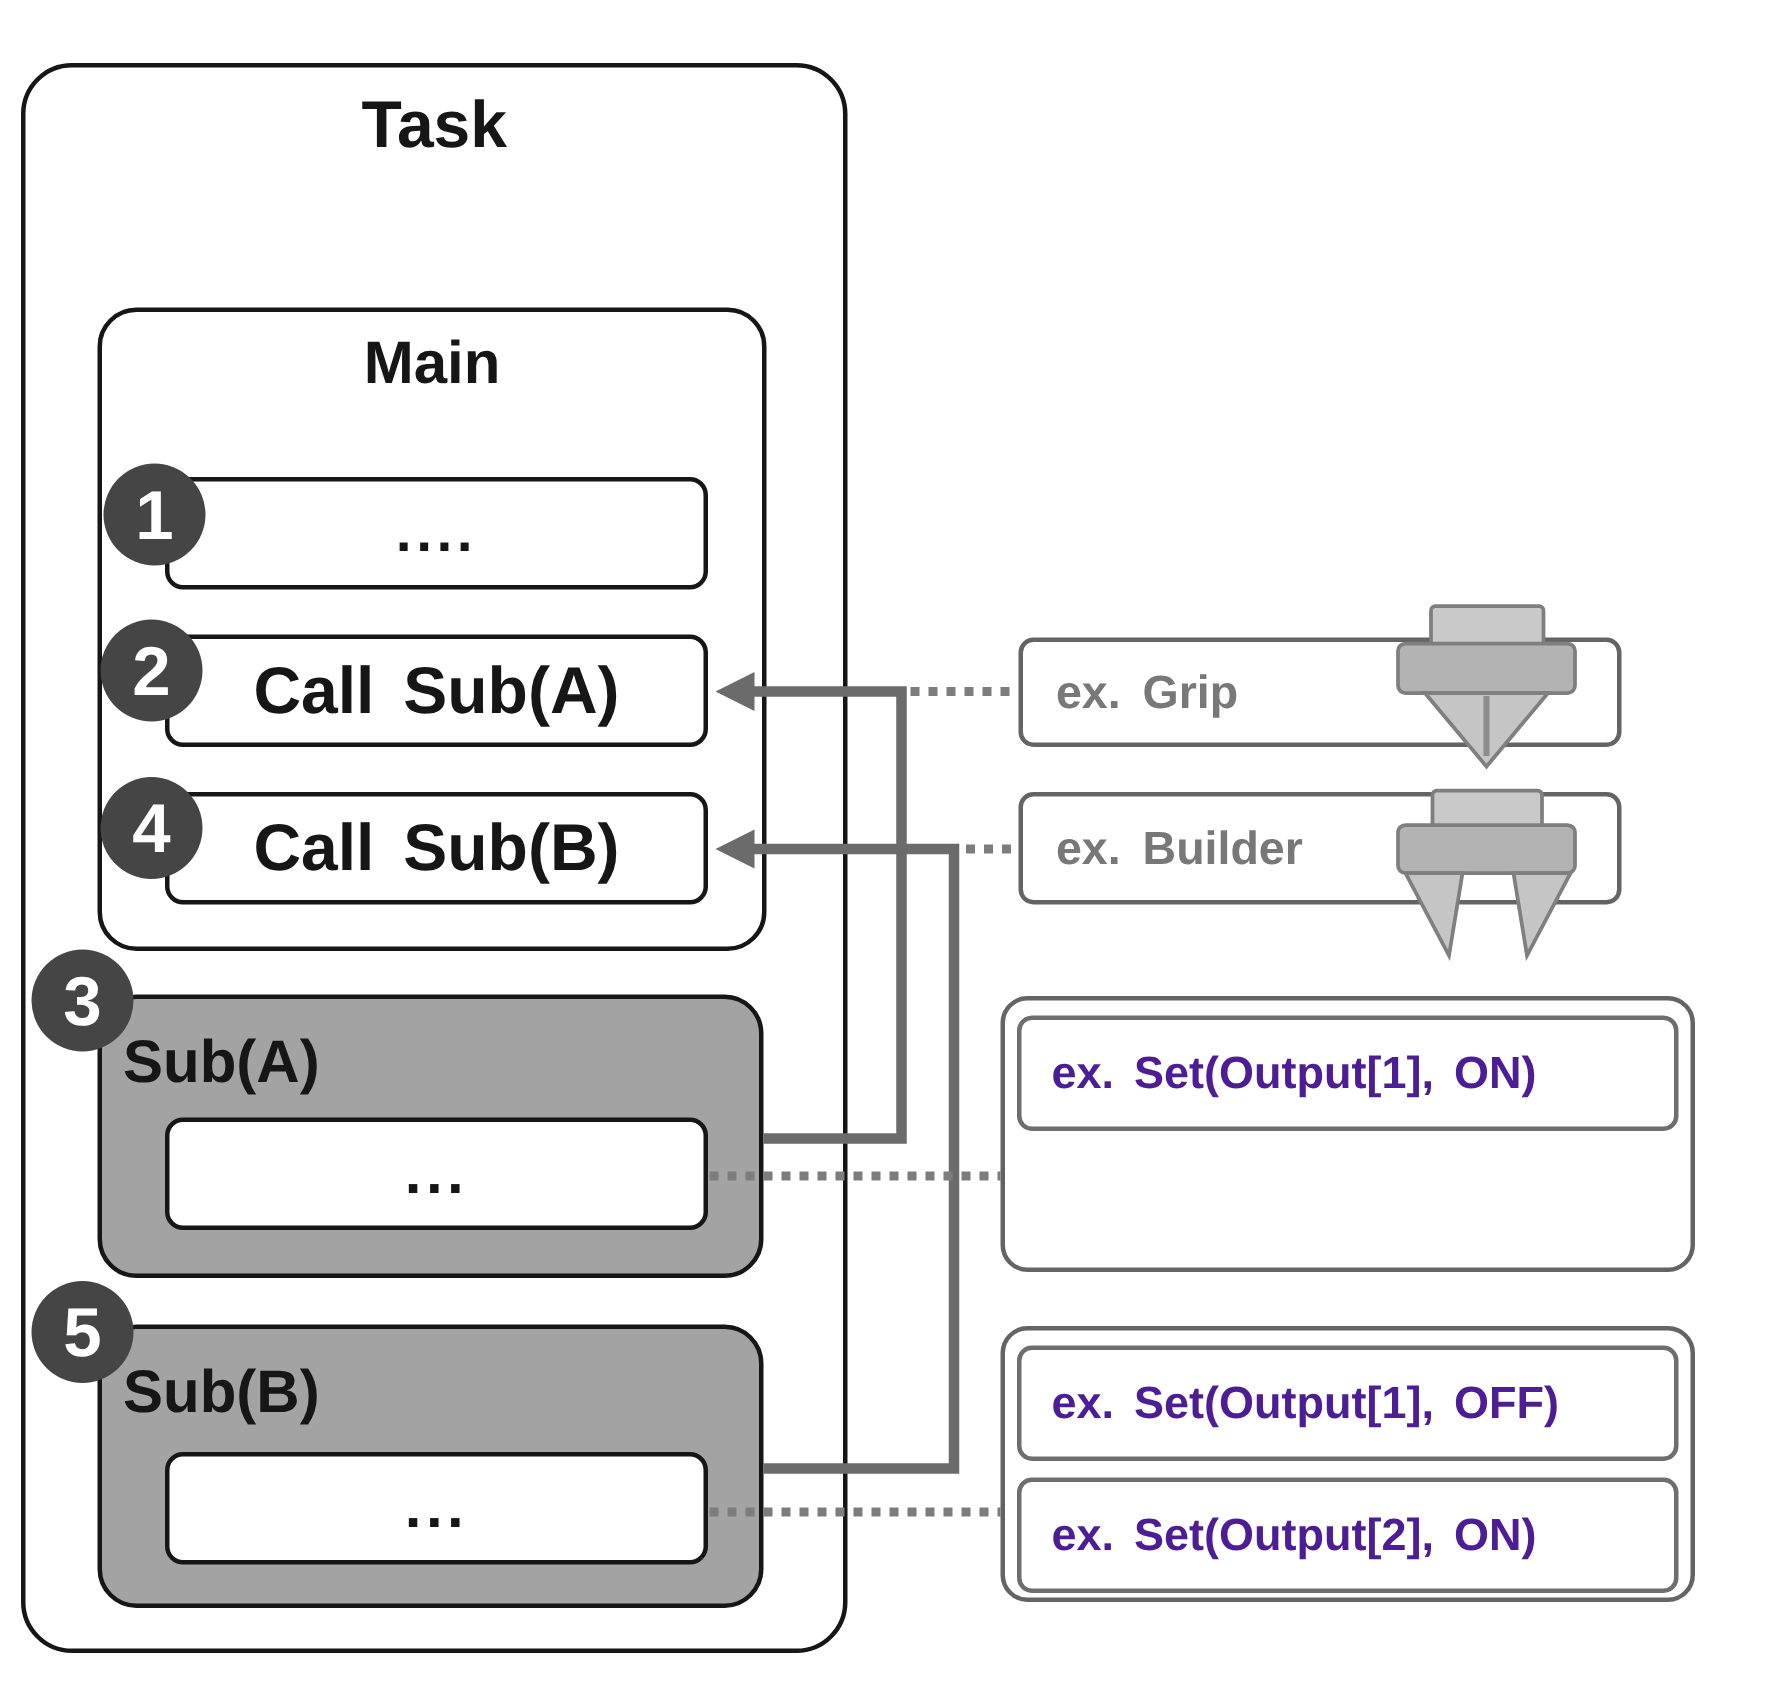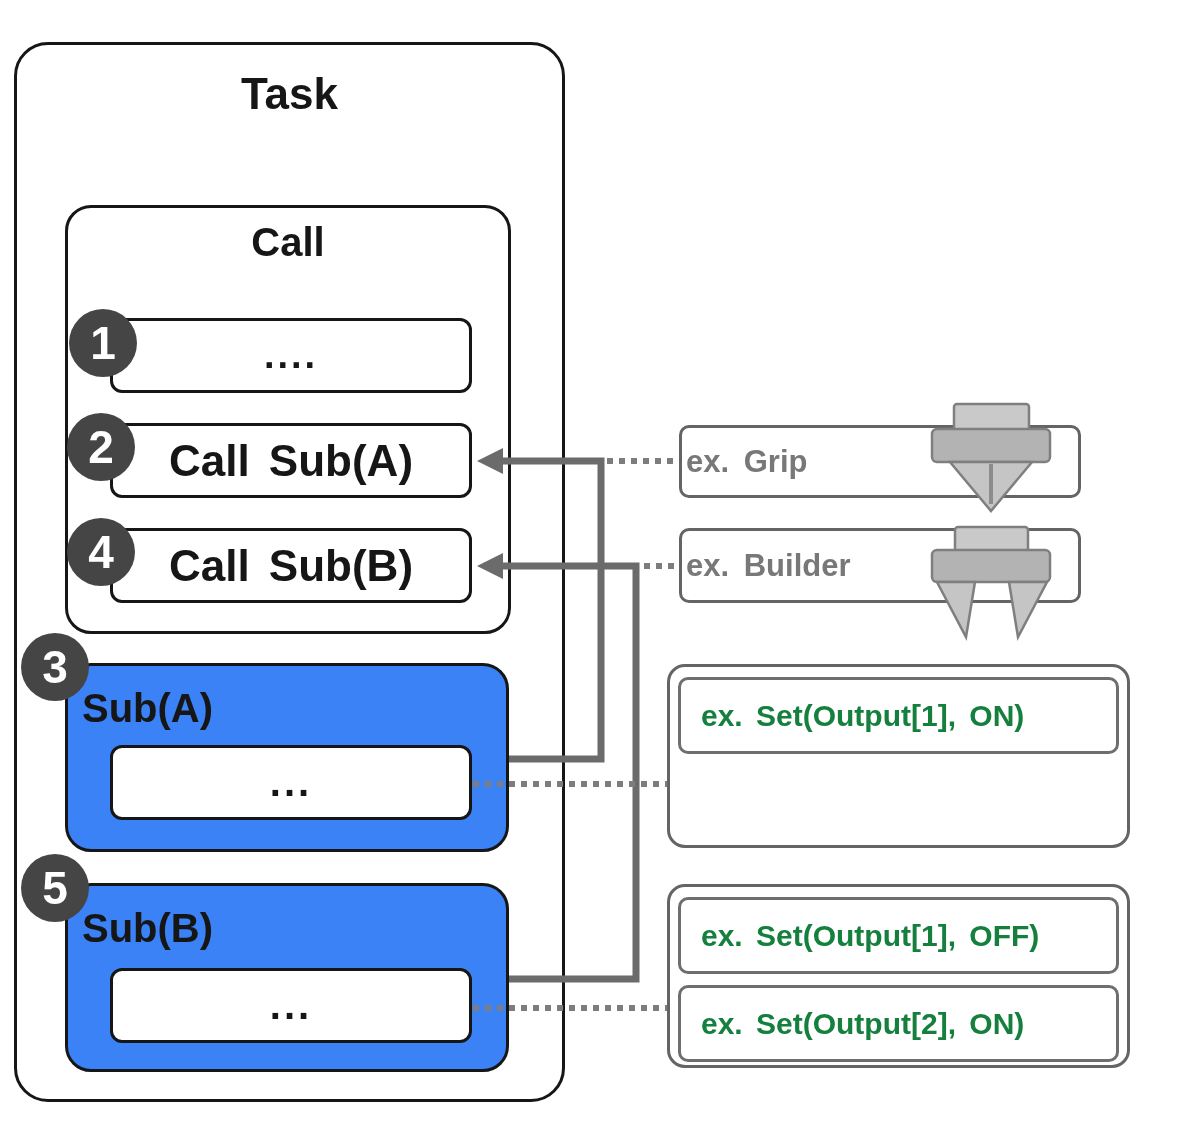--- a/index.html
+++ b/index.html
@@ -9,21 +9,21 @@
     background: #ffffff; overflow: hidden;
     font-family: "Liberation Sans", sans-serif; color: #161616;
   }
   
   .task-box {
     position: absolute; left: 14px; top: 42px; width: 551px; height: 1060px;
     border: 3px solid #161616; border-radius: 34px; background: #ffffff;
   }
   .task-title {
     position: absolute; left: 0; right: 0; top: 14px; text-align: center;
-    font-size: 44px; line-height: 49px; font-weight: 700; margin-top: 10px;
+    font-size: 44px; line-height: 49px; font-weight: 700;
   }
   .task-title span { display: block; }
   .main-box {
     position: absolute; left: 48px; top: 160px; width: 446px; height: 429px;
     border: 3px solid #161616; border-radius: 26px; background: #ffffff;
   }
   .main-label {
     position: absolute; left: 0; right: 0; top: 12px; text-align: center;
     font-size: 40px; font-weight: 700;
   }
@@ -31,21 +31,21 @@
     position: absolute; left: 42px; width: 362px; height: 75px;
     border: 3px solid #161616; border-radius: 12px; background: #ffffff;
     display: flex; align-items: center; justify-content: center;
     font-size: 44px; font-weight: 700; word-spacing: 7px;
   }
   .step-1 { top: 110px; font-size: 38px; letter-spacing: 3px; }
   .step-2 { top: 215px; }
   .step-3 { top: 320px; justify-content: center; }
   .sub-box {
     position: absolute; left: 48px; width: 444px; height: 189px;
-    border: 3px solid #161616; border-radius: 26px; background: #3b82f6;
+    border: 3px solid #161616; border-radius: 26px; background: #a3a3a3;
   }
   .sub-a { top: 618px; }
   .sub-b { top: 838px; }
   .sub-label {
     position: absolute; left: 14px; top: 20px;
     font-size: 40px; font-weight: 700;
   }
   .body-box {
     position: absolute; left: 42px; top: 79px; width: 362px; height: 75px;
     border: 3px solid #161616; border-radius: 12px; background: #ffffff;
@@ -62,36 +62,36 @@
   }
   .badge-1 { left: 69px;  top: 309px; }
   .badge-2 { left: 67px;  top: 413px; }
   .badge-4 { left: 67px;  top: 518px; }
   .badge-3 { left: 21px;  top: 633px; }
   .badge-5 { left: 21px;  top: 854px; }
   
   .ann-box {
     position: absolute; left: 679px; width: 402px;
     border: 3px solid #646464; border-radius: 10px; background: #ffffff;
-    display: flex; align-items: center; padding-left: 4px;
+    display: flex; align-items: center; padding-left: 22px;
     font-size: 31px; font-weight: 700; color: #787878; word-spacing: 6px;
   }
   .grip-box    { top: 425px; height: 73px; }
   .release-box { top: 528px; height: 75px; }
   .group {
     position: absolute; left: 667px; width: 463px; height: 184px;
     border: 3px solid #646464; border-radius: 18px; background: #ffffff;
   }
   .group-a { top: 664px; }
   .group-b { top: 884px; }
   .group-item {
     position: absolute; left: 8px; width: 441px; height: 77px;
     border: 3px solid #6e6e6e; border-radius: 10px; background: #ffffff;
     display: flex; align-items: center; padding-left: 20px;
-    font-size: 30px; font-weight: 700; color: #15803d; word-spacing: 5px;
+    font-size: 30px; font-weight: 700; color: #4c1d95; word-spacing: 5px;
   }
   .gi-1 { top: 10px; }
   .gi-2 { top: 98px; }
   
   .connectors { position: absolute; left: 0; top: 0; z-index: 5; pointer-events: none; }
   .icon { position: absolute; z-index: 7; }
   .grip-icon    { left: 919px; top: 398px; }
   .release-icon { left: 919px; top: 521px; }
 </style>
 </head>
@@ -109,21 +109,21 @@
     <line x1="473" y1="784" x2="667" y2="784" stroke="#7d7d7d" stroke-width="6" stroke-dasharray="6 6"></line>
     <line x1="473" y1="1008" x2="667" y2="1008" stroke="#7d7d7d" stroke-width="6" stroke-dasharray="6 6"></line>
   </svg>
 
   <div class="task-box">
     <div class="task-title">
       <span>Task</span>
     </div>
 
     <div class="main-box">
-      <div class="main-label">Call</div>
+      <div class="main-label">Main</div>
       <div class="step step-1">
         <span>....</span>
       </div>
       <div class="step step-2">
         <span>Call Sub(A)</span>
       </div>
       <div class="step step-3">
         <span>Call Sub(B)</span>
       </div>
     </div>

